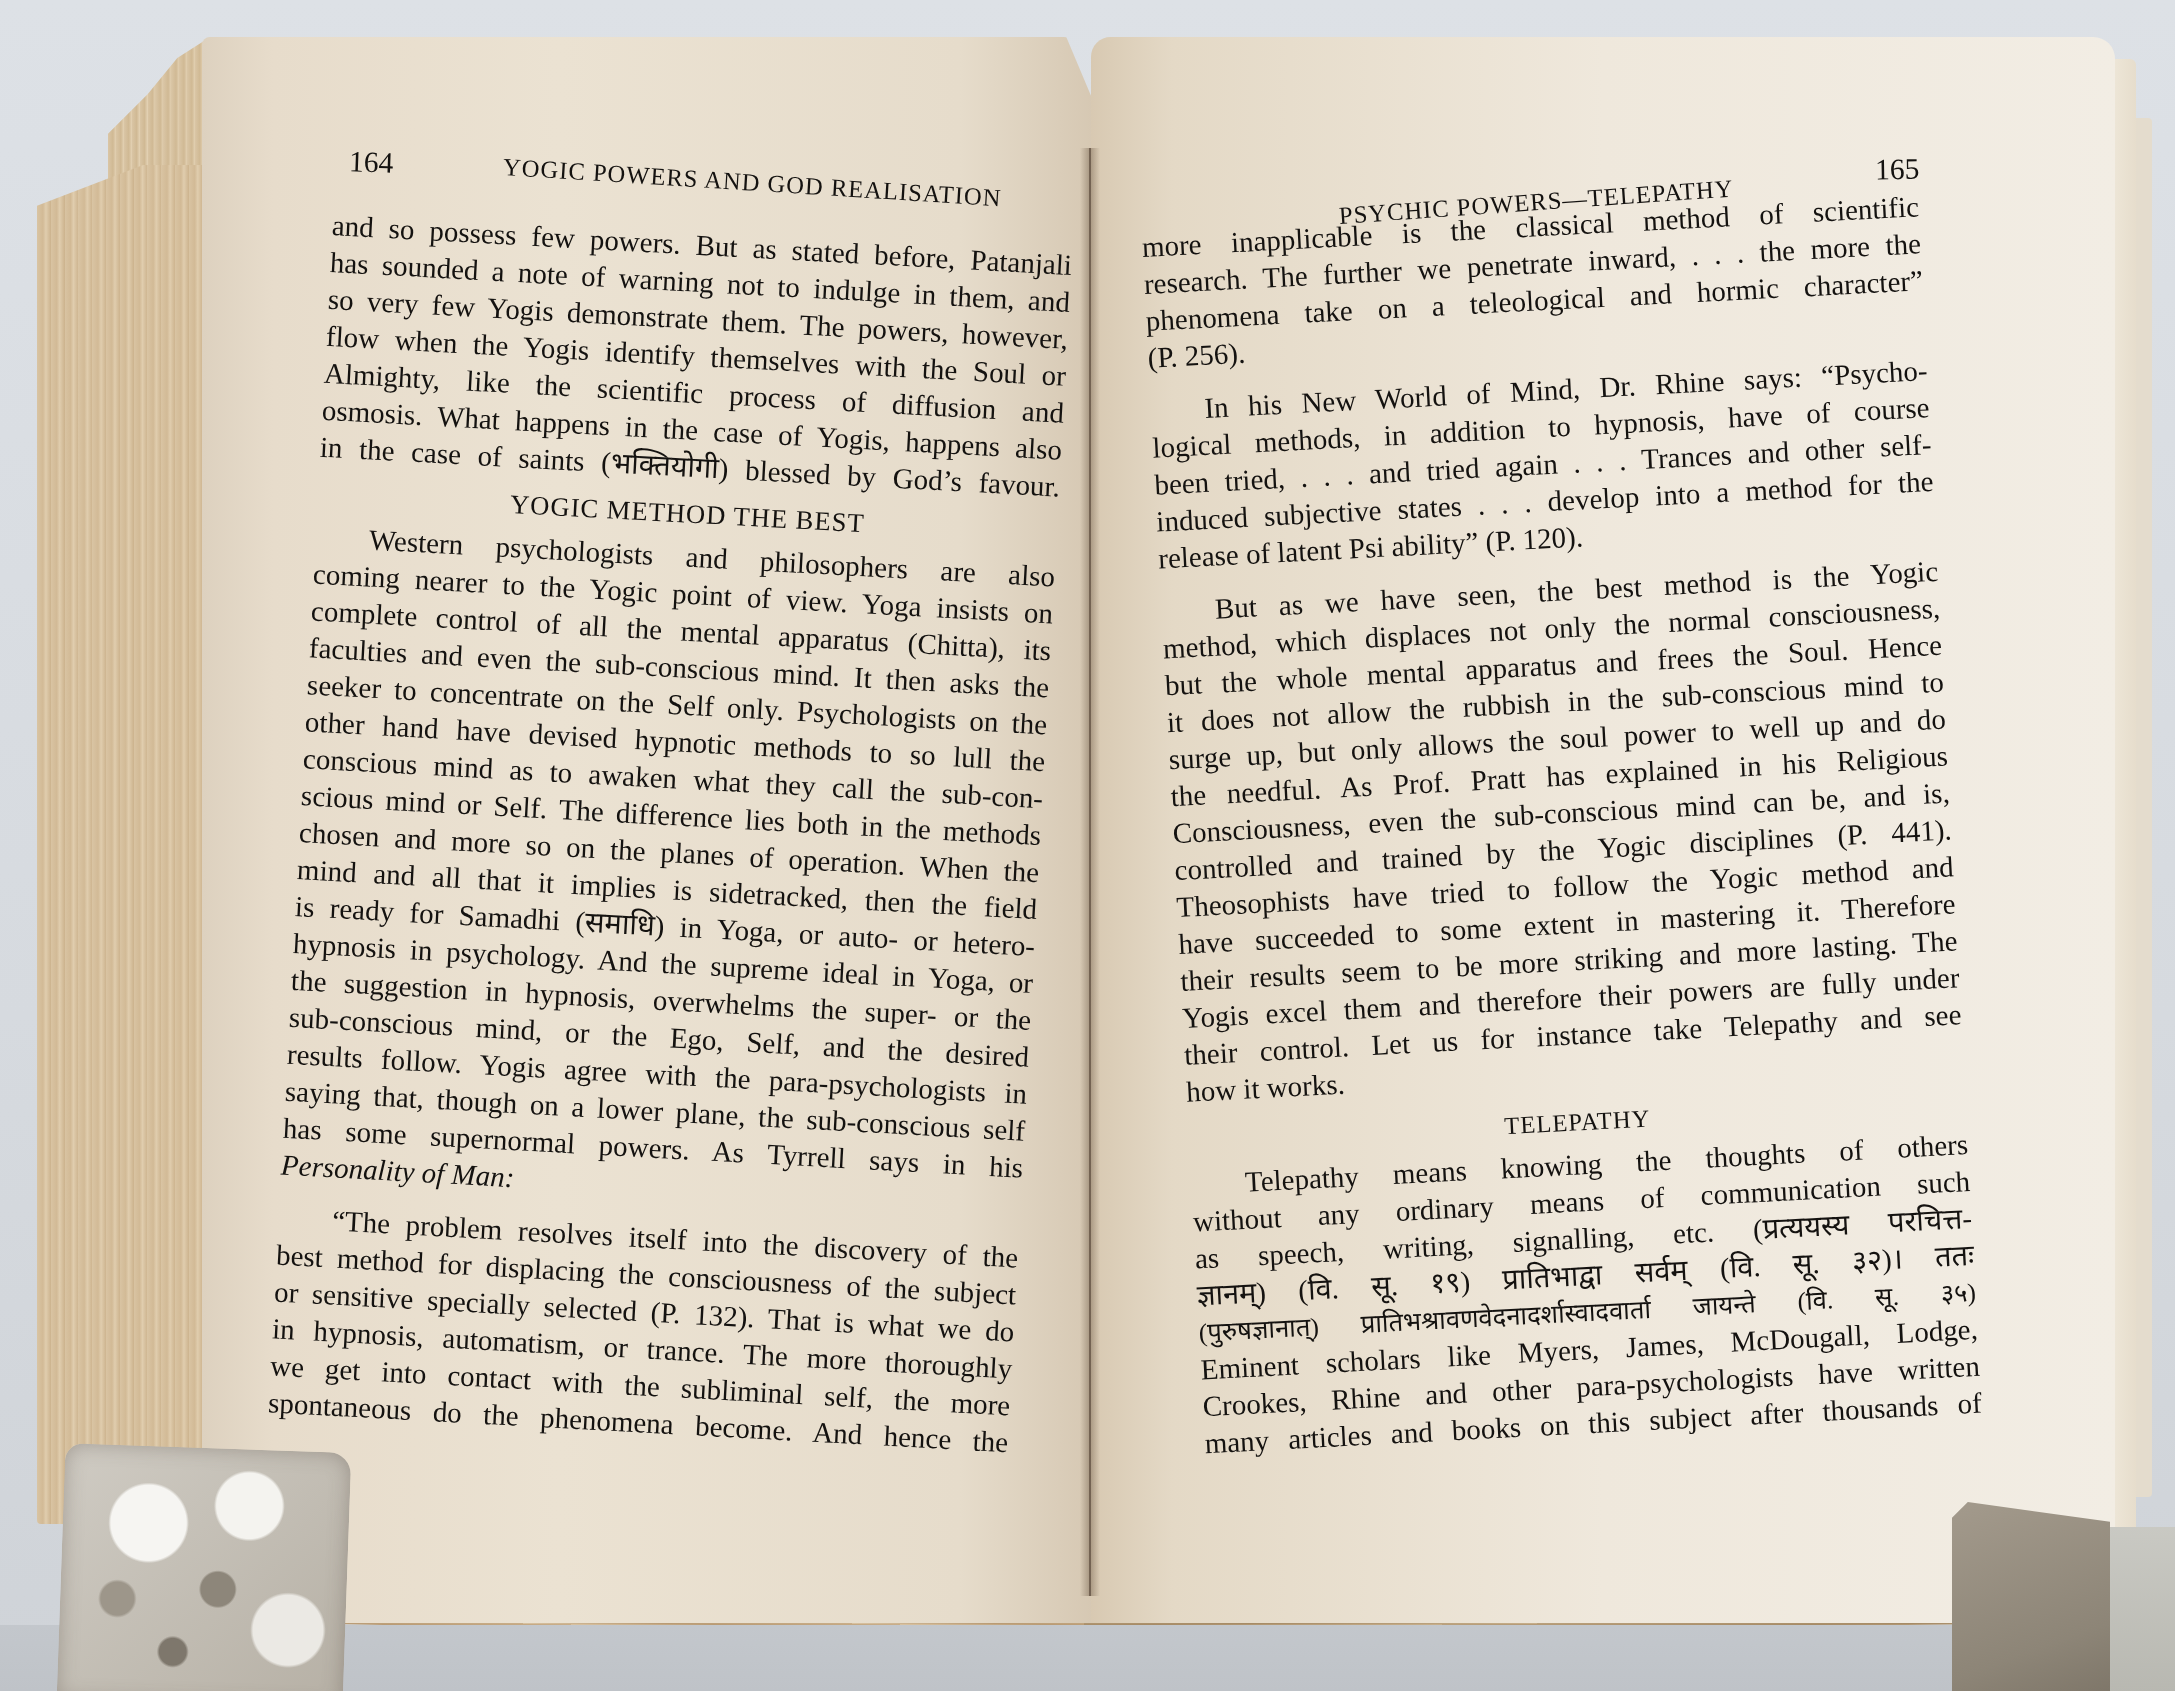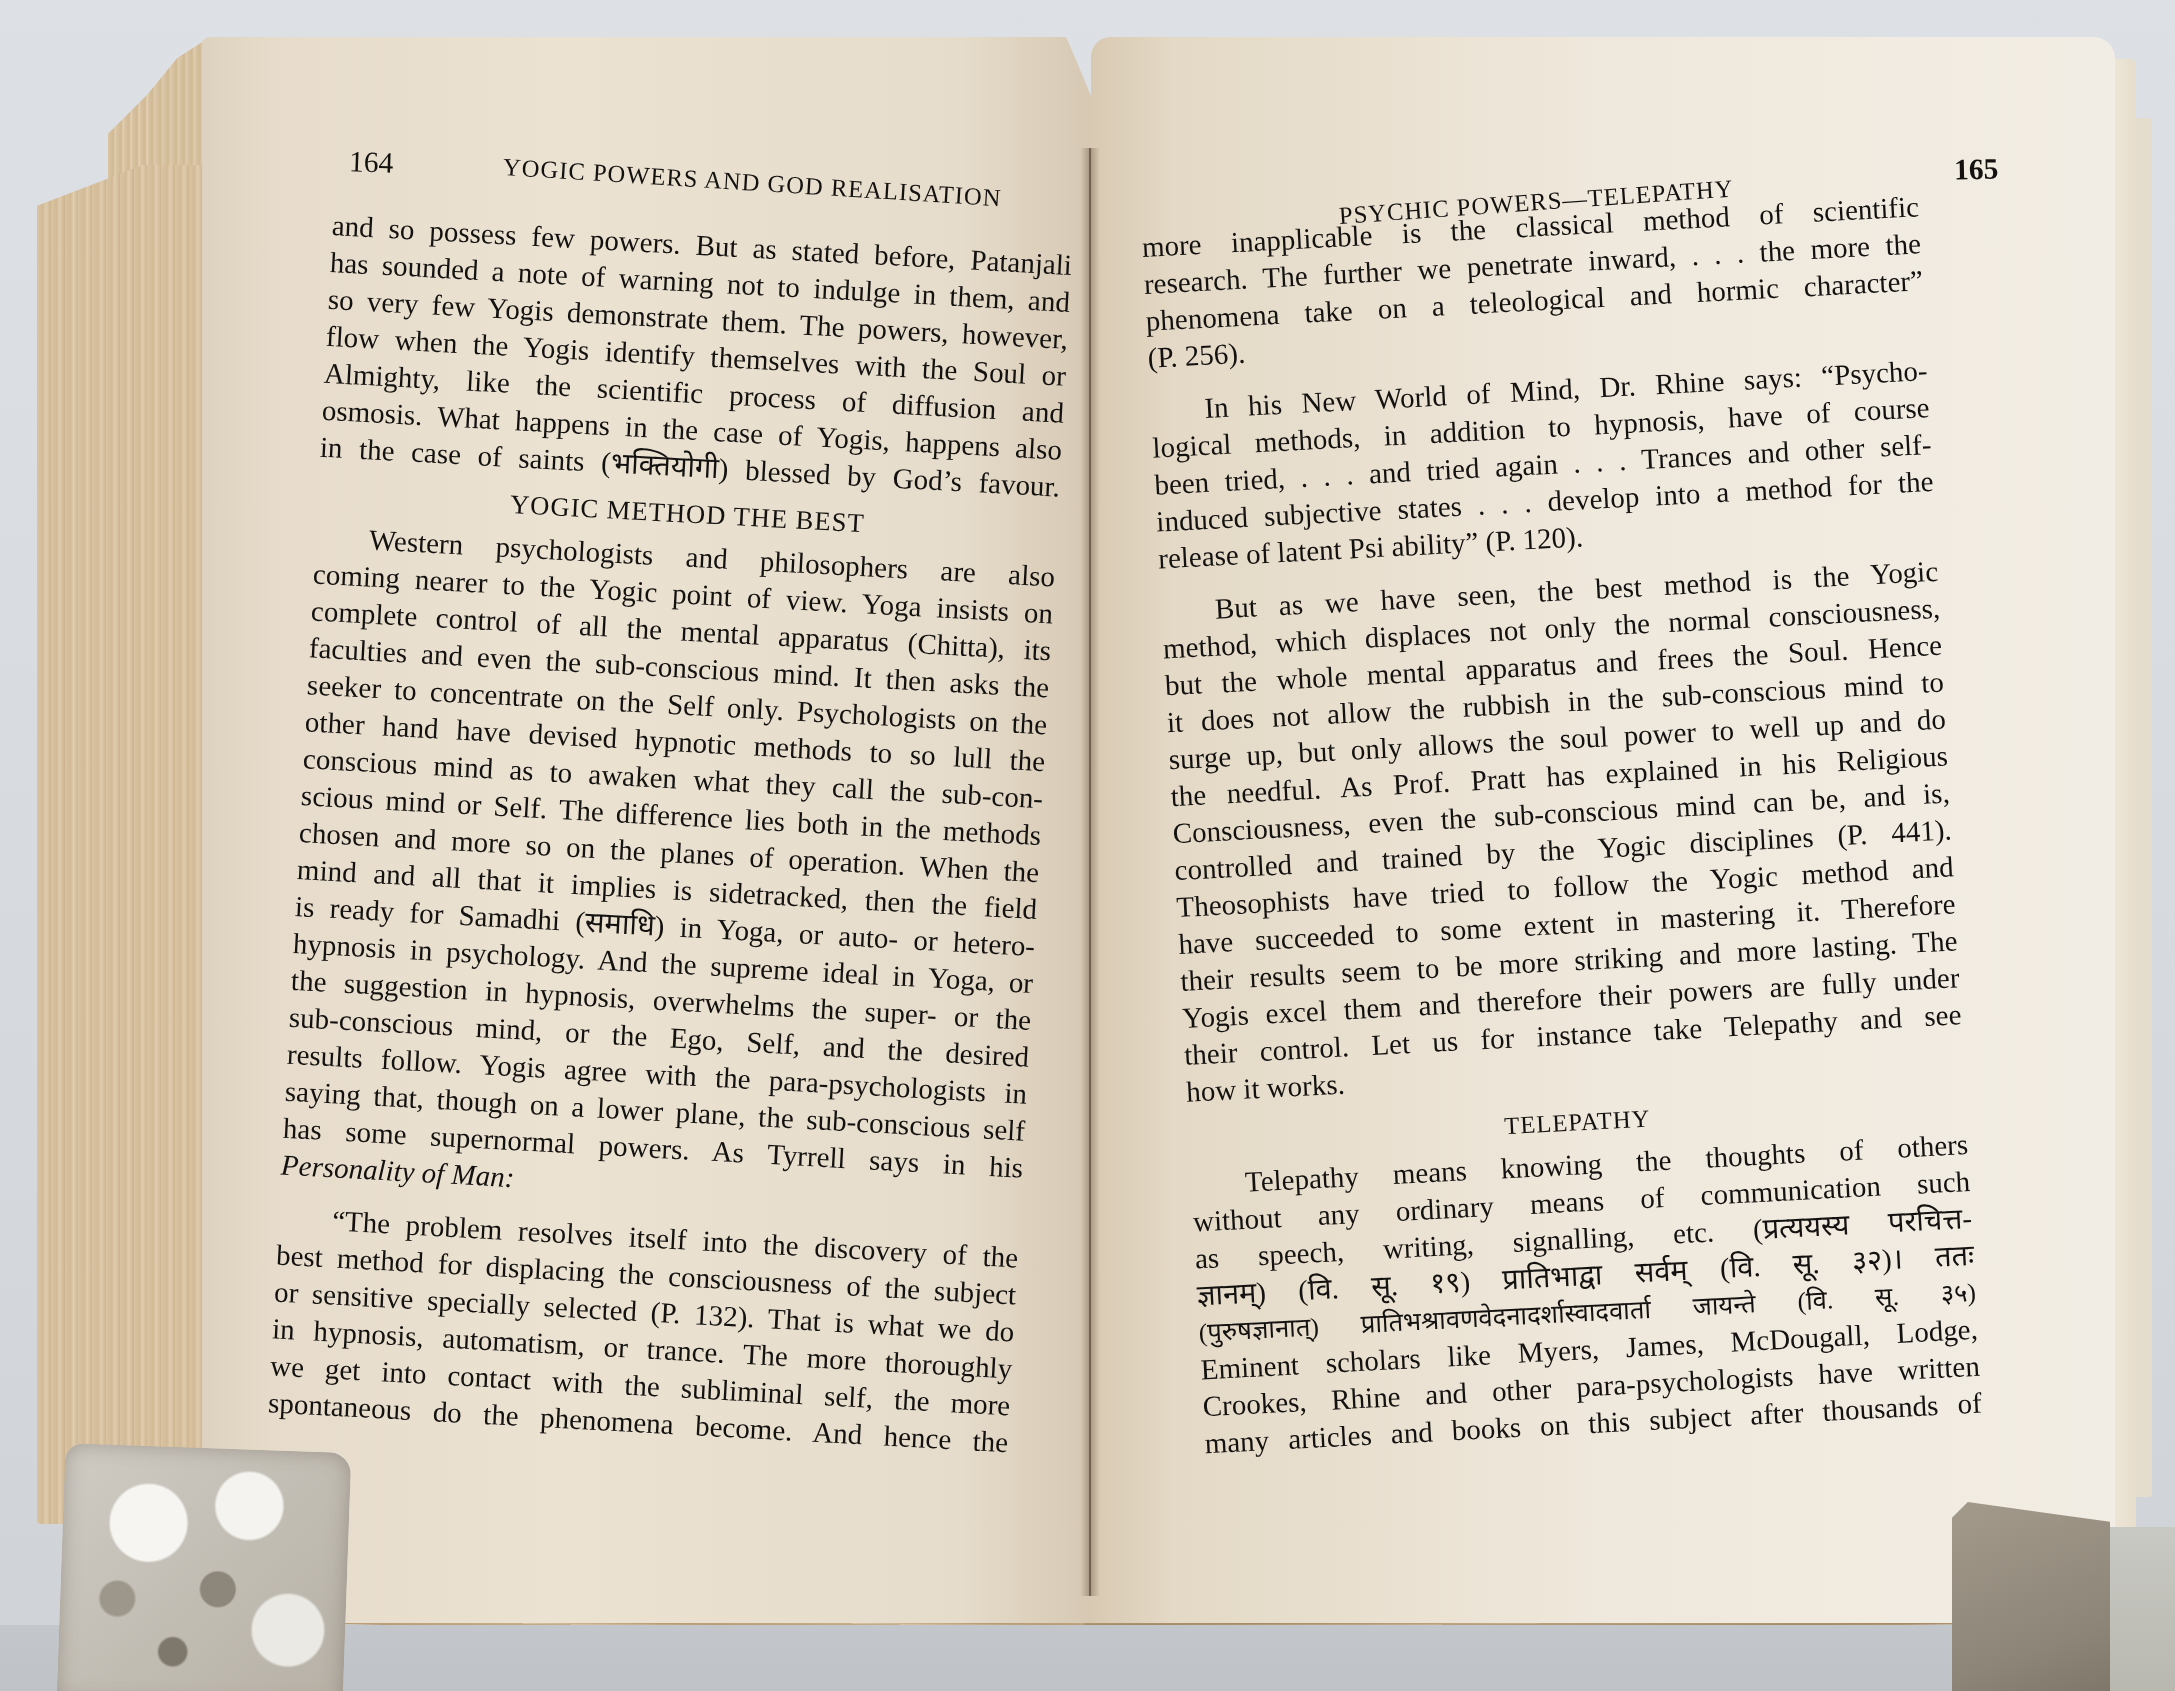--- a/index.html
+++ b/index.html
@@ -135,21 +135,21 @@
   <div class="stack-right-bottom"></div>
 
   <div class="page page-left"></div>
   <div class="page page-right"></div>
   <div class="gutter"></div>
 
   <div class="page-num" style="left:349px; top:146px; transform:rotate(2deg);">164</div>
   <div class="running-head" style="left:504px; top:153px; transform:rotate(3.6deg); transform-origin:0 0;">YOGIC POWERS AND GOD REALISATION</div>
 
   <div class="running-head" style="left:1338px; top:202px; transform:rotate(-4deg); transform-origin:0 0;">PSYCHIC POWERS—TELEPATHY</div>
-  <div class="page-num" style="left:1954px; top:153px; transform:rotate(-1deg);font-weight:bold;">165</div>
+  <div class="page-num" style="left:1875px; top:153px; transform:rotate(-1deg);">165</div>
 
   <div class="text-block left-text">
     <div>
       <span class="line">and so possess few powers. But as stated before, Patanjali</span>
       <span class="line">has sounded a note of warning not to indulge in them, and</span>
       <span class="line">so very few Yogis demonstrate them. The powers, however,</span>
       <span class="line">flow when the Yogis identify themselves with the Soul or</span>
       <span class="line">Almighty, like the scientific process of diffusion and</span>
       <span class="line">osmosis. What happens in the case of Yogis, happens also</span>
       <span class="line">in the case of saints (भक्तियोगी) blessed by God’s favour.</span>

